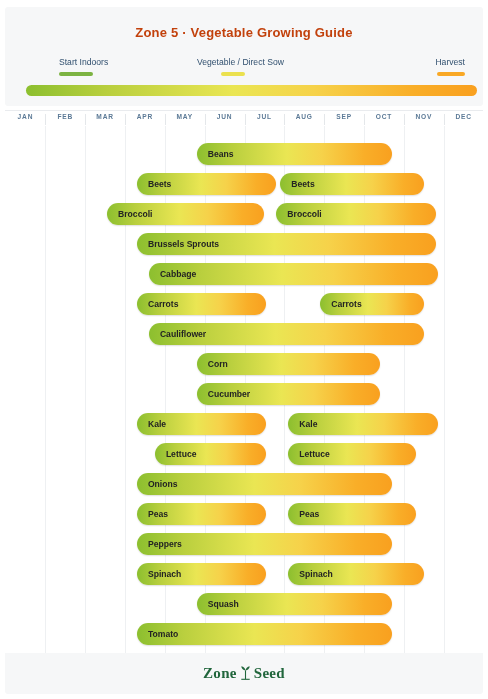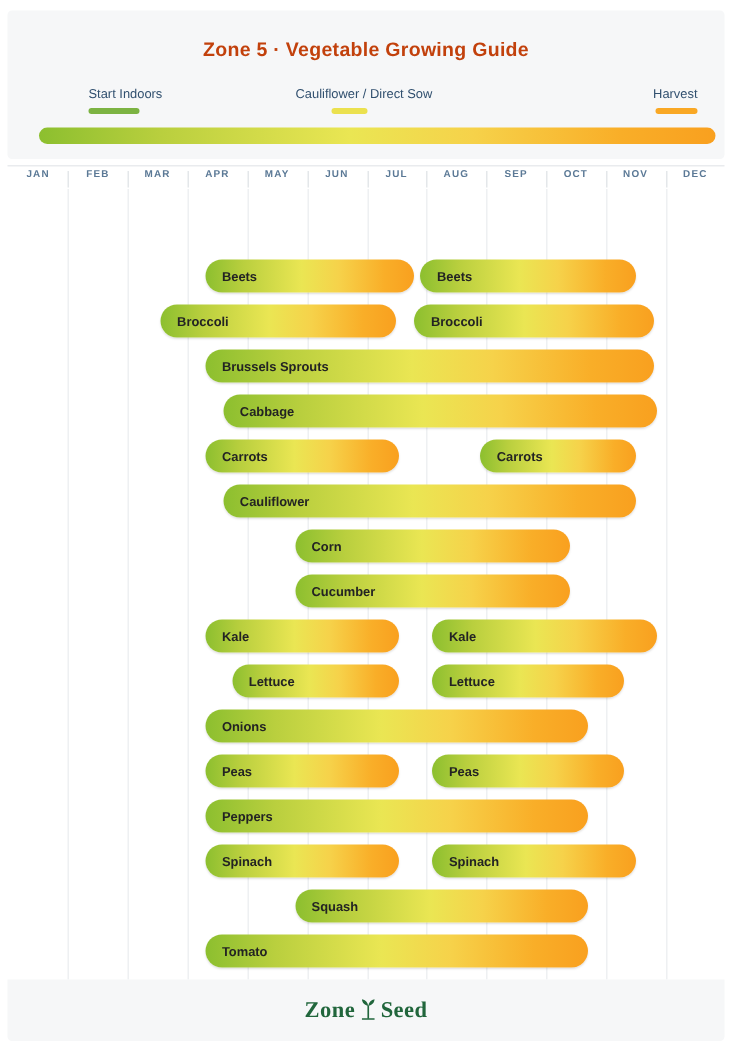--- a/index.html
+++ b/index.html
@@ -180,21 +180,21 @@
 <div id="header-panel">
 
   <div id="page-title">Zone 5  ·  Vegetable Growing Guide</div>
 
   <div id="legend">
     <div class="legend-item" id="legend-start">
       <div class="legend-label">Start Indoors</div>
       <div class="legend-swatch" style="background: rgb(124, 179, 66);"></div>
     </div>
     <div class="legend-item" id="legend-transplant">
-      <div class="legend-label">Cauliflower / Direct Sow</div>
+      <div class="legend-label">Vegetable / Direct Sow</div>
       <div class="legend-swatch" style="background: rgb(235, 225, 79);"></div>
     </div>
     <div class="legend-item" id="legend-harvest">
       <div class="legend-label">Harvest</div>
       <div class="legend-swatch" style="background: rgb(249, 168, 37);"></div>
     </div>
   </div>
 
   <div id="legend-gradient-bar" style="background: linear-gradient(90deg, rgb(140, 191, 47) 0%, rgb(185, 207, 62) 18%, rgb(234, 230, 83) 46%, rgb(246, 210, 74) 64%, rgb(249, 174, 40) 86%, rgb(249, 160, 31) 100%);"></div>
 </div>
@@ -230,20 +230,25 @@
     <div class="grid-line" style="left: 80.1667px;"></div>
     <div class="grid-line" style="left: 120px;"></div>
     <div class="grid-line" style="left: 159.833px;"></div>
     <div class="grid-line" style="left: 199.667px;"></div>
     <div class="grid-line" style="left: 239.5px;"></div>
     <div class="grid-line" style="left: 279.333px;"></div>
     <div class="grid-line" style="left: 319.167px;"></div>
     <div class="grid-line" style="left: 359px;"></div>
     <div class="grid-line" style="left: 398.833px;"></div>
     <div class="grid-line" style="left: 438.667px;"></div>
+    <div class="bar-row" style="top: 13px;">
+      <div class="bar" style="left: 191.7px; width: 195.183px; background: linear-gradient(90deg, rgb(140, 191, 47) 0%, rgb(185, 207, 62) 18%, rgb(234, 230, 83) 46%, rgb(246, 210, 74) 64%, rgb(249, 174, 40) 86%, rgb(249, 160, 31) 100%);">
+        <div class="bar-label">Beans</div>
+      </div>
+    </div>
     <div class="bar-row" style="top: 43px;">
       <div class="bar" style="left: 131.95px; width: 139.417px; background: linear-gradient(90deg, rgb(140, 191, 47) 0%, rgb(185, 207, 62) 18%, rgb(234, 230, 83) 46%, rgb(246, 210, 74) 64%, rgb(249, 174, 40) 86%, rgb(249, 160, 31) 100%);">
         <div class="bar-label">Beets</div>
       </div>
       <div class="bar" style="left: 275.35px; width: 143.4px; background: linear-gradient(90deg, rgb(140, 191, 47) 0%, rgb(185, 207, 62) 18%, rgb(234, 230, 83) 46%, rgb(246, 210, 74) 64%, rgb(249, 174, 40) 86%, rgb(249, 160, 31) 100%);">
         <div class="bar-label">Beets</div>
       </div>
     </div>
     <div class="bar-row" style="top: 73px;">
       <div class="bar" style="left: 102.075px; width: 157.342px; background: linear-gradient(90deg, rgb(140, 191, 47) 0%, rgb(185, 207, 62) 18%, rgb(234, 230, 83) 46%, rgb(246, 210, 74) 64%, rgb(249, 174, 40) 86%, rgb(249, 160, 31) 100%);">

